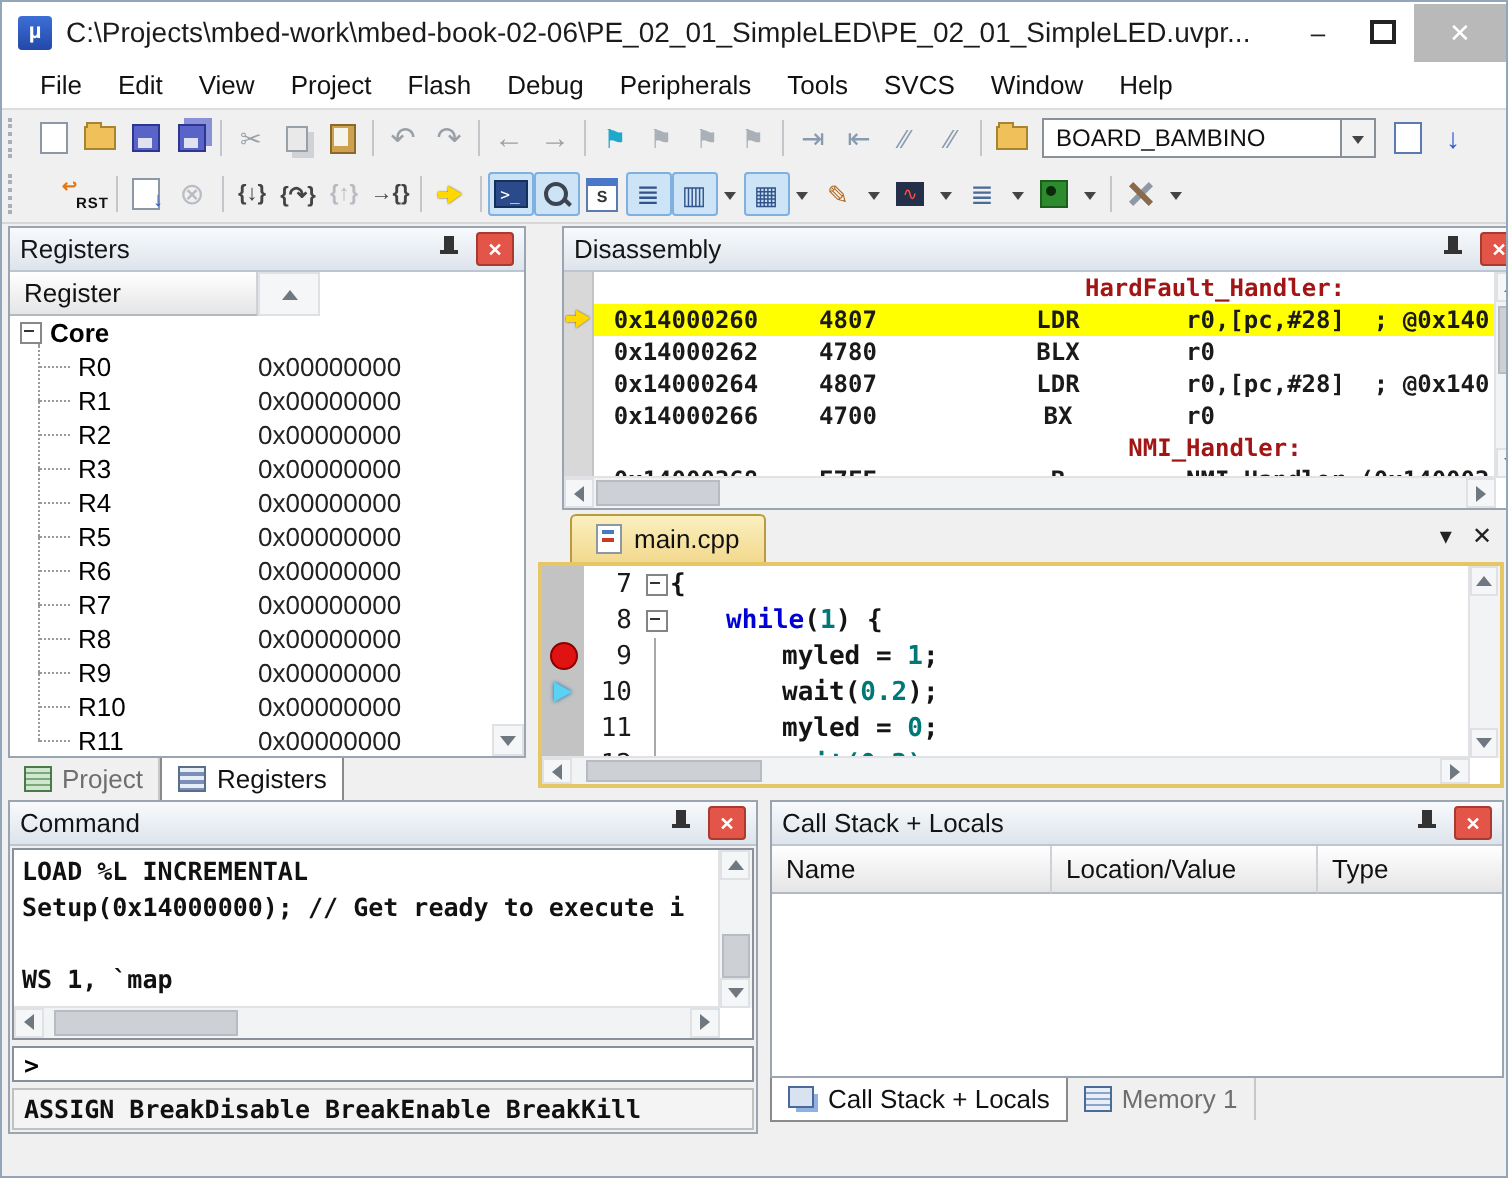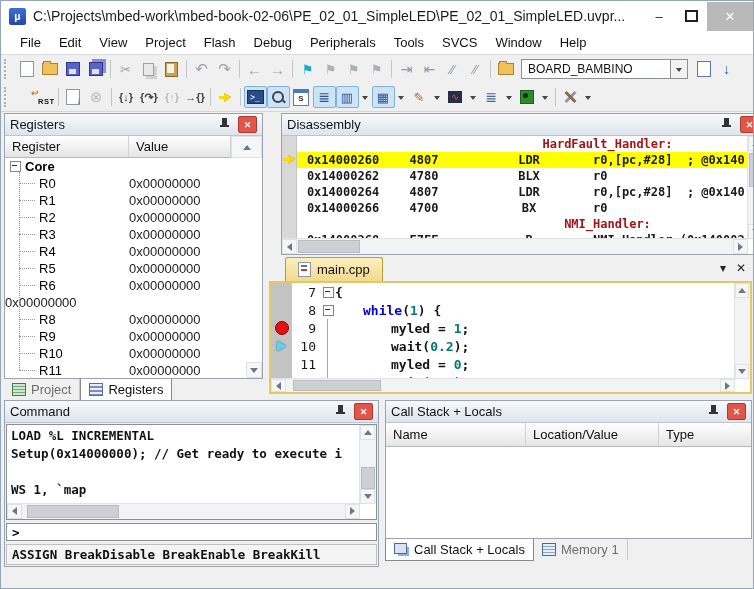--- a/index.html
+++ b/index.html
@@ -294,38 +294,37 @@
 
   <div id="registers" class="panel">
     <div class="phdr">
       <span>Registers</span>
       <span class="sp"></span>
       <span class="pin"></span>
       <span class="pclose">✕</span>
     </div>
     <div class="cols">
       <div class="th" style="width:124px;">Register</div>
-      <div class="th" style="width:102px;">Value</div>
       <div class="sq" style="position:static;width:31px;height:22px;">
           <span class="tup"></span>
         </div>
     </div>
     <div class="regbody">
       <div class="vguide"></div>
       <div class="rrow">
         <span class="rname"><span class="mbox"></span><b>Core</b></span>
       </div>
       <div class="rrow"><span class="rname"><span class="guide"></span><span>R0</span></span><span class="rval">0x00000000</span></div>
       <div class="rrow"><span class="rname"><span class="guide"></span><span>R1</span></span><span class="rval">0x00000000</span></div>
       <div class="rrow"><span class="rname"><span class="guide"></span><span>R2</span></span><span class="rval">0x00000000</span></div>
       <div class="rrow"><span class="rname"><span class="guide"></span><span>R3</span></span><span class="rval">0x00000000</span></div>
       <div class="rrow"><span class="rname"><span class="guide"></span><span>R4</span></span><span class="rval">0x00000000</span></div>
       <div class="rrow"><span class="rname"><span class="guide"></span><span>R5</span></span><span class="rval">0x00000000</span></div>
       <div class="rrow"><span class="rname"><span class="guide"></span><span>R6</span></span><span class="rval">0x00000000</span></div>
-      <div class="rrow"><span class="rval">0x00000000</span></div>
+      <div class="rrow"><span class="rname"><span class="guide"></span><span>R7</span></span><span class="rval">0x00000000</span></div>
       <div class="rrow"><span class="rname"><span class="guide"></span><span>R8</span></span><span class="rval">0x00000000</span></div>
       <div class="rrow"><span class="rname"><span class="guide"></span><span>R9</span></span><span class="rval">0x00000000</span></div>
       <div class="rrow"><span class="rname"><span class="guide"></span><span>R10</span></span><span class="rval">0x00000000</span></div>
       <div class="rrow"><span class="rname"><span class="guide"></span><span>R11</span></span><span class="rval">0x00000000</span></div>
 
       <div class="sq" style="right:0;bottom:0;width:16px;height:16px;">
           <span class="tdn"></span>
         </div>
     </div>
   </div>

